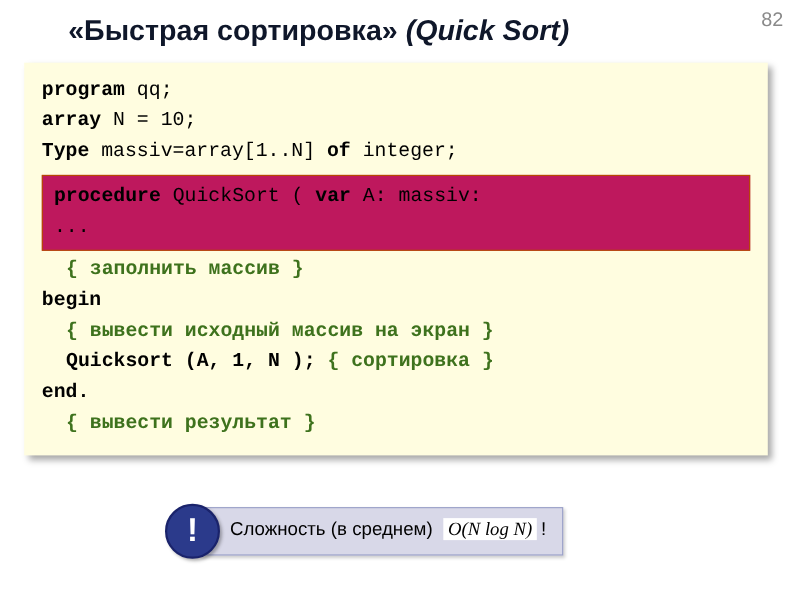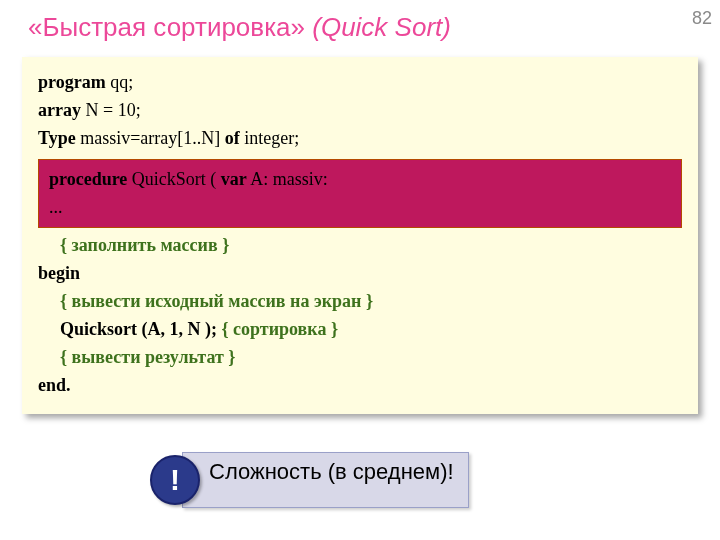--- a/index.html
+++ b/index.html
@@ -14,32 +14,33 @@
   .slide-number {
     position: absolute;
     top: 8px;
     right: 8px;
     font-size: 18px;
     color: #8a8a8a;
   }
   .title {
     padding: 12px 28px 10px 28px;
     font-size: 26px;
-    font-weight: normal;
-    color: #ec4899;
+    font-weight: bold;
+    color: #0f172a;
+    margin-left: 34px;
   }
   .title .italic {
     font-style: italic;
   }
   .code-block {
     margin: 4px 22px 0 22px;
     background: #fffde0;
     box-shadow: 4px 4px 6px rgba(0,0,0,0.35);
     padding: 12px 16px 14px 16px;
-    font-family: Liberation Serif, serif;
+    font-family: Liberation Mono, monospace;
     font-size: 18px;
     line-height: 1.55;
     color: #000;
     position: relative;
   }
   .kw { font-weight: bold; }
   .comment { color: #3e721d; font-weight: bold; }
   .indent { display: inline-block; width: 22px; }
   .proc-box {
     border: 1.5px solid #b54a00;
@@ -67,24 +68,24 @@
     align-items: center;
     justify-content: center;
     margin-right: -18px;
     z-index: 2;
     box-shadow: 2px 2px 3px rgba(0,0,0,0.3);
   }
   .callout-bar {
     background: #d8d8e8;
     border: 1px solid #9aa0c8;
     height: 38px;
-    padding: 0 14px 16px 26px;
+    padding: 0 14px 4px 26px;
     display: flex;
     align-items: center;
-    font-size: 22px;
+    font-size: 17px;
     color: #000;
     box-shadow: 2px 2px 3px rgba(0,0,0,0.2);
   }
   .callout-bar .formula {
     font-family: "Times New Roman", serif;
     font-style: italic;
     background: #fff;
     padding: 0 4px;
     margin: 0 4px 0 10px;
   }
@@ -106,23 +107,24 @@
 
   <div class="proc-box">
     <div><span class="kw">procedure</span><span> QuickSort ( </span><span class="kw">var</span><span> A: massiv:</span></div>
     <div><span>...</span></div>
   </div>
 
   <div><span class="indent"></span><span class="comment">{ заполнить массив }</span></div>
   <div><span class="kw">begin</span></div>
   <div><span class="indent"></span><span class="comment">{ вывести исходный массив на экран }</span></div>
   <div><span class="indent"></span><span class="kw">Quicksort (A, 1, N );</span><span class="comment"> { сортировка }</span></div>
+  <div><span class="kw">end.</span></div>
   <div><span class="indent"></span><span class="comment">{ вывести результат }</span></div>
-  <div><span class="kw">end.</span></div>
 </div>
 
 <div class="callout-wrap">
   <div class="callout-circle">!</div>
   <div class="callout-bar">
     <span>Сложность (в среднем)</span>
+    <span class="formula">O(N log N)</span>
     <span>!</span>
   </div>
 </div>
 
 </body></html>

